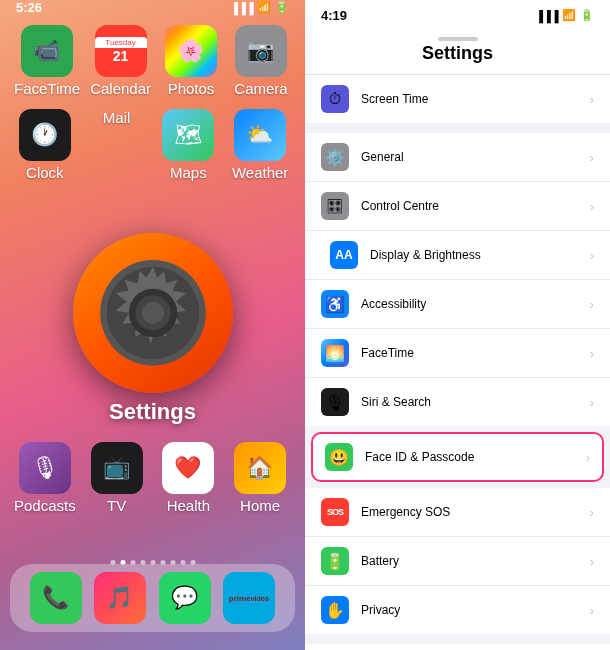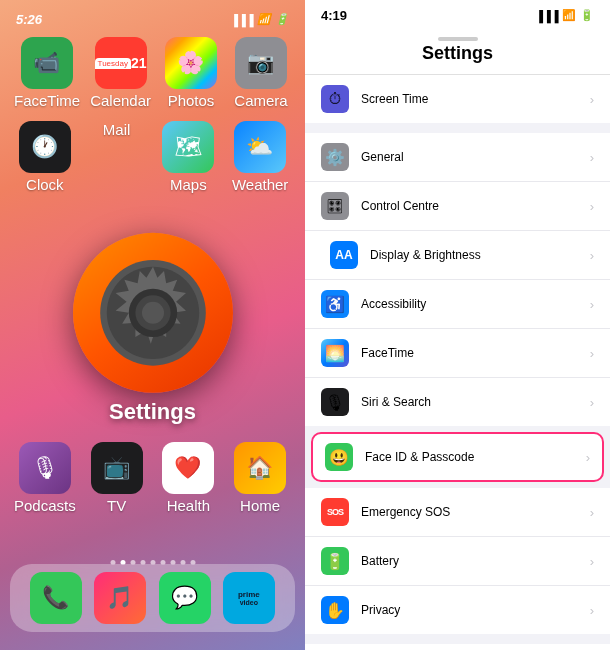--- a/index.html
+++ b/index.html
@@ -17,25 +17,24 @@
       height: 650px;
       background: linear-gradient(160deg, #f5a97f 0%, #f08060 25%, #e85d8a 55%, #b06090 75%, #8080c0 100%);
       position: relative;
       overflow: hidden;
     }
 
     .left-status-bar {
       display: flex;
       justify-content: space-between;
       align-items: center;
-      padding: 12px 16px 4px;
+      padding: 0 16px 4px;
       color: white;
       font-size: 13px;
       font-weight: 600;
-      font-style: italic;
     }
 
     .status-right {
       display: flex;
       align-items: center;
       gap: 4px;
       font-size: 11px;
     }
 
     .app-grid {
@@ -269,21 +268,21 @@
       <span>🔋</span>
     </div>
   </div>
 
   <div class="app-grid">
     <div class="app-icon">
       <div class="app-icon-img" style="background:#2da44e;">📹</div>
       <span class="app-label">FaceTime</span>
     </div>
     <div class="app-icon">
-      <div class="app-icon-img" style="background:#ff3b30; font-size:11px; flex-direction:row; gap:0;">
+      <div class="app-icon-img" style="background:#ff3b30; font-size:11px; flex-direction:column; gap:0;">
         <span style="font-size:8px;color:#ff3b30;background:white;width:100%;text-align:center;border-radius:4px 4px 0 0;padding:1px 0;">Tuesday</span>
         <span style="font-size:14px;font-weight:700;line-height:1.2;">21</span>
       </div>
       <span class="app-label">Calendar</span>
     </div>
     <div class="app-icon">
       <div class="app-icon-img" style="background:linear-gradient(135deg,#ff6b6b,#ffa500,#ffff00,#7fff00,#00bfff,#9370db);">🌸</div>
       <span class="app-label">Photos</span>
     </div>
     <div class="app-icon">
@@ -362,21 +361,21 @@
     <div class="app-icon">
       <div class="app-icon-img" style="background:#34c759;">📞</div>
     </div>
     <div class="app-icon">
       <div class="app-icon-img" style="background:linear-gradient(135deg,#ff2d78,#ff6b35);">🎵</div>
     </div>
     <div class="app-icon">
       <div class="app-icon-img" style="background:#25d366;">💬</div>
     </div>
     <div class="app-icon">
-      <div class="app-icon-img" style="background:#00a8e0; font-size:12px; font-weight:700; color:#0f172a; flex-direction:column; gap:0;">
+      <div class="app-icon-img" style="background:#00a8e0; font-size:12px; font-weight:700; color:#7f1d1d; flex-direction:row; gap:0;">
         <span style="font-size:8px; font-weight:700;">prime</span>
         <span style="font-size:7px;">video</span>
       </div>
     </div>
   </div>
 </div>
 
 <div class="right-panel">
   <div class="right-status-bar">
     <span>4:19</span>

